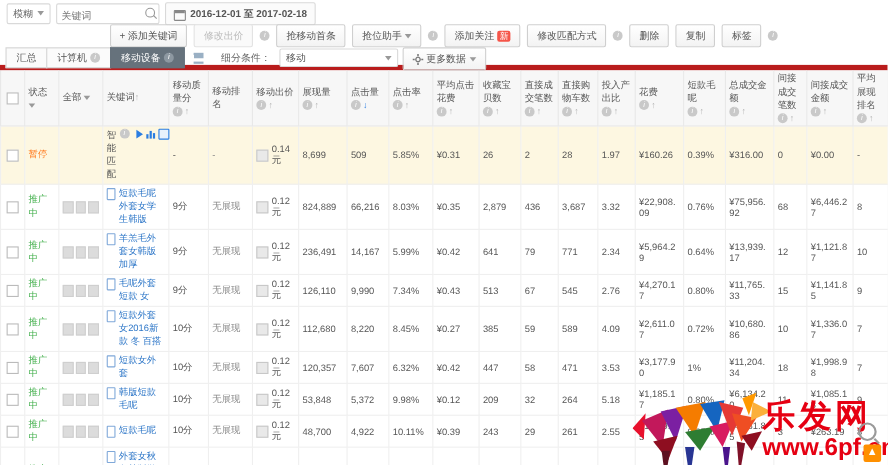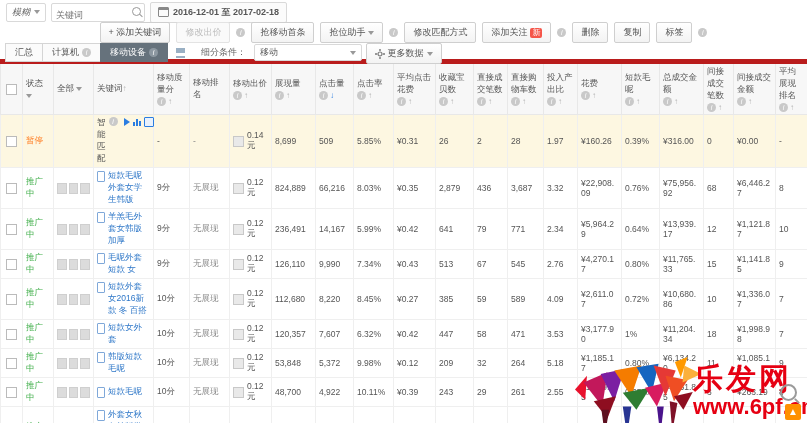--- a/index.html
+++ b/index.html
@@ -6,27 +6,27 @@
     font-family:"Liberation Sans","DejaVu Sans",sans-serif;color:#333;}
   .bar{display:flex;align-items:center;box-sizing:border-box;}
   
   .tabbar{height:22px;padding:2px 6px 0 6px;justify-content:space-between;}
   .tabbar-left{display:flex;align-items:center;gap:8px;}
   .kw-tab{font-size:11px;font-weight:bold;color:#222;padding:2px 4px;}
   .aud-tab{font-size:10px;color:#555;border:1px solid #d9d9d9;background:#f7f7f7;border-radius:2px;padding:2px 8px;}
   .note{font-size:9px;color:#aaa;display:flex;align-items:center;gap:3px;}
   .tabbar-right{display:flex;align-items:center;gap:5px;}
   .mini-select{font-size:9px;color:#666;border:1px solid #d9d9d9;background:#fff;border-radius:2px;
-    padding:2px 5px;display:flex;align-items:center;gap:4px;font-style:italic;}
+    padding:2px 5px;display:flex;align-items:center;gap:4px;}
   .searchbox{position:relative;width:92px;height:17px;border:1px solid #d9d9d9;border-radius:2px;background:#fff;}
   .searchbox input{border:0;outline:none;width:72px;height:15px;font-size:9px;padding:0 4px;color:#999;background:transparent;}
   .mag{position:absolute;right:3px;top:3px;width:7px;height:7px;border:1px solid #999;border-radius:50%;}
   .mag::after{content:"";position:absolute;width:4px;height:1px;background:#999;transform:rotate(45deg);right:-3px;bottom:-1px;}
   .datebtn{font-size:9px;color:#555;border:1px solid #d9d9d9;background:#fbfbfb;border-radius:2px;
-    padding:3px 7px;display:flex;align-items:center;gap:4px;font-weight:bold;}
+    padding:3px 7px;display:flex;align-items:flex-end;gap:4px;font-weight:bold;}
   .cal{width:9px;height:8px;border:1px solid #888;border-radius:1px;position:relative;}
   .cal::before{content:"";position:absolute;left:0;top:0;right:0;height:2px;background:#888;}
   
   .toolbar{height:24px;padding:0 6px;justify-content:space-between;flex-direction:column;}
   .toolbar-left{display:flex;align-items:center;gap:6px;}
   .btn{font-size:9px;color:#555;background:linear-gradient(#fff,#f3f3f3);border:1px solid #cfcfcf;
     border-radius:2px;padding:3px 8px;display:flex;align-items:center;gap:3px;white-space:nowrap;}
   .btn.disabled{color:#bbb;border-color:#e3e3e3;background:#fafafa;}
   .badge-new{background:#f55549;color:#fff;font-size:8px;border-radius:2px;padding:0 2px;line-height:10px;}
   .icon-info{display:inline-block;width:9px;height:9px;border-radius:50%;background:#c9c9c9;color:#fff;
@@ -106,25 +106,25 @@
     <span class="btn disabled">
         <span>修改出价</span>
       </span>
     <span class="icon-info">i</span>
     <span class="btn">抢移动首条</span>
     <span class="btn">
       <span>抢位助手</span>
       <span class="caret"></span>
     </span>
     <span class="icon-info">i</span>
-    <span class="btn">修改匹配方式</span>
     <span class="btn">
       <span>添加关注</span>
       <span class="badge-new">新</span>
     </span>
+    <span class="btn">修改匹配方式</span>
     <span class="icon-info">i</span>
     <span class="btn">删除</span>
     <span class="btn">复制</span>
     <span class="btn">标签</span>
     <span class="icon-info">i</span>
   </div>
   <span class="btn">
     <svg width="10" height="10" viewBox="0 0 10 10">
         <circle cx="5" cy="5" r="2" fill="none" stroke="#777" stroke-width="1.2"></circle>
         <g stroke="#777" stroke-width="1.4">

